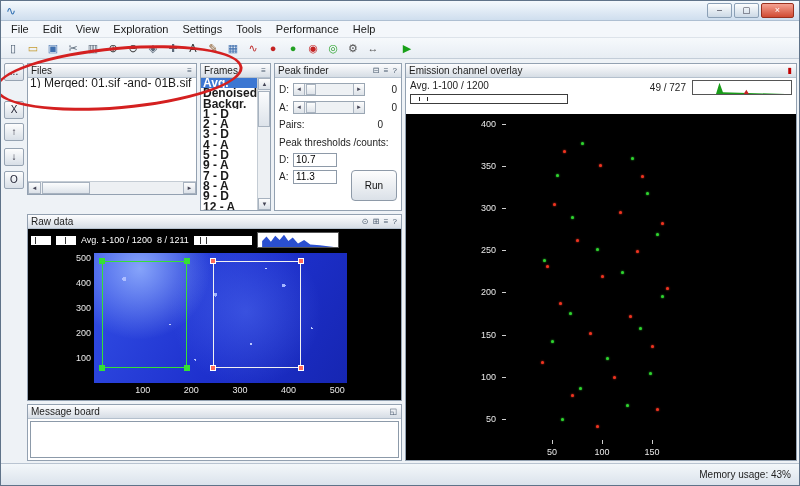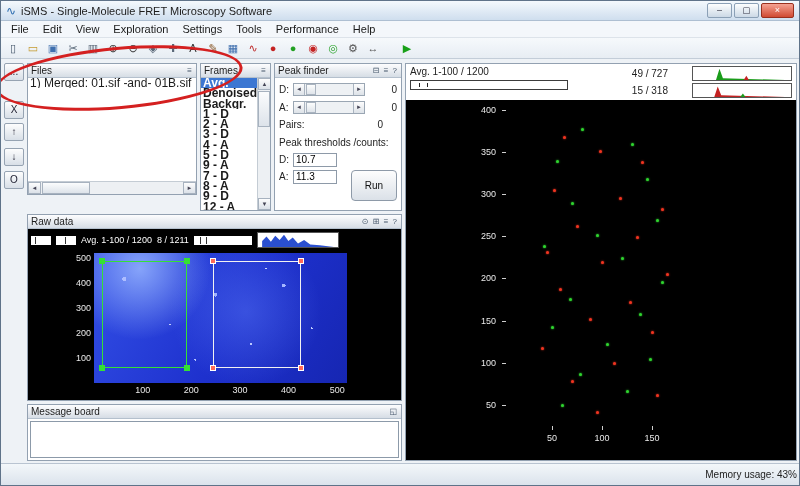--- a/index.html
+++ b/index.html
@@ -121,52 +121,51 @@
   .axis-label { position:absolute; font-size:9px; color:#e9e9e9; width:24px; }
   .ylab { text-align:right; } .xlab { text-align:center; }
 
   
   .em-top { height:36px; flex:0 0 36px; background:#fff; display:flex; padding:2px 4px; }
   .em-left { display:flex; flex-direction:column; gap:3px; }
   .em-avg { font-size:10px; }
   .em-slider { width:158px; height:10px; background:#fff; border:1px solid #3c3c3c; position:relative; }
   .em-slider i { position:absolute; top:2px; bottom:2px; width:1px; background:#222; }
   .em-right { margin-left:auto; display:flex; flex-direction:column; gap:2px; }
-  .em-row { display:flex; align-items:center; gap:24px; justify-content:flex-end;text-align:right; }
+  .em-row { display:flex; align-items:center; gap:6px; justify-content:flex-end;text-align:right; }
   .em-count { font-size:10px; }
   .em-area { position:relative; flex:1; background:#000; }
   .em-plot { position:absolute; left:96px; top:0; width:200px; height:330px; background:#000; }
   .tickmark { position:absolute; background:#cfcfcf; }
   .tick-y { left:0; width:4px; height:1px; }
   .tick-x { bottom:0; width:1px; height:4px; }
   .dot { position:absolute; width:3px; height:3px; border-radius:50%; }
   .dot.g { background:#2fd42f; box-shadow:0 0 2px #2fd42f; }
   .dot.r { background:#f03420; box-shadow:0 0 2px #f03420; }
 
   
   .msg-content { flex:1; margin:2px; background:#fff; border:1px solid #8c9aa9; font-size:10px; padding:2px; }
 
   
   .statusbar { position:absolute; left:0; right:0; bottom:0; height:22px;
                background:linear-gradient(#f3f7fa,#dbe3ec); border-top:1px solid #b9c4d1;
-               display:flex; align-items:center; justify-content:flex-end; padding-right:2px; font-size:10px; color:#222; }
+               display:flex; align-items:center; justify-content:flex-end; padding-right:8px; font-size:10px; color:#222; }
 
   
   .annotation { position:absolute; left:-6px; top:46px; width:248px; height:62px;
                 border:3px solid #d42020; border-radius:50%; transform:rotate(-5deg);
                 pointer-events:none; z-index:60; }
 </style>
 </head>
 <body>
 
 <div class="window">
 
   <div class="titlebar">
     <span class="app-icon">∿</span>
-    <span class="title-text">iSMS - Single-Molecule FRET Microscopy Software</span>
     <div class="win-controls">
       <span class="win-btn">–</span>
       <span class="win-btn">▢</span>
       <span class="win-btn close">×</span>
     </div>
   </div>
 
   <div class="menubar" id="menubar">
       <span class="menu-item">File</span>
       <span class="menu-item">Edit</span>
@@ -362,41 +361,38 @@
 
     <div class="panel p-msg">
       <div class="panel-header">
         <span>Message board</span>
         <span class="panel-icons">◱</span>
       </div>
       <div class="msg-content"></div>
     </div>
 
     <div class="panel p-em">
+      <div class="panel-header">
+        <span>Emission channel overlay</span>
+        <span class="panel-icons red">▮</span>
+      </div>
       <div class="em-top">
         <div class="em-left">
           <div class="em-avg">Avg. 1-100 / 1200</div>
           <div class="em-slider">
               <i style="left:8px"></i>
               <i style="left:16px"></i>
             </div>
         </div>
         <div class="em-right">
           <div class="em-row">
             <span class="em-count">49 / 727</span>
             <svg class="hist" width="100" height="15" viewBox="0 0 100 15">
               <path d="M0,15 L20,15 L24,2 L28,13 L100,15 Z" fill="#1a9c1a"></path>
               <path d="M52,15 L55,10 L58,15 Z" fill="#c42222"></path>
-            </svg>
-          </div>
-          <div class="em-row">
-            <span class="em-count">15 / 318</span>
-            <svg class="hist" width="100" height="15" viewBox="0 0 100 15">
-              <path d="M0,15 L18,15 L22,3 L26,13 L100,15 Z" fill="#c42222"></path>
-              <path d="M48,15 L51,11 L54,15 Z" fill="#1a9c1a"></path>
             </svg>
           </div>
         </div>
       </div>
       <div class="em-area" id="em-area">
         <div class="em-plot" id="em-plot">
             <div class="tickmark tick-y" style="top: 304.745px;"></div>
             <div class="tickmark tick-y" style="top: 262.653px;"></div>
             <div class="tickmark tick-y" style="top: 220.561px;"></div>
             <div class="tickmark tick-y" style="top: 178.469px;"></div>

